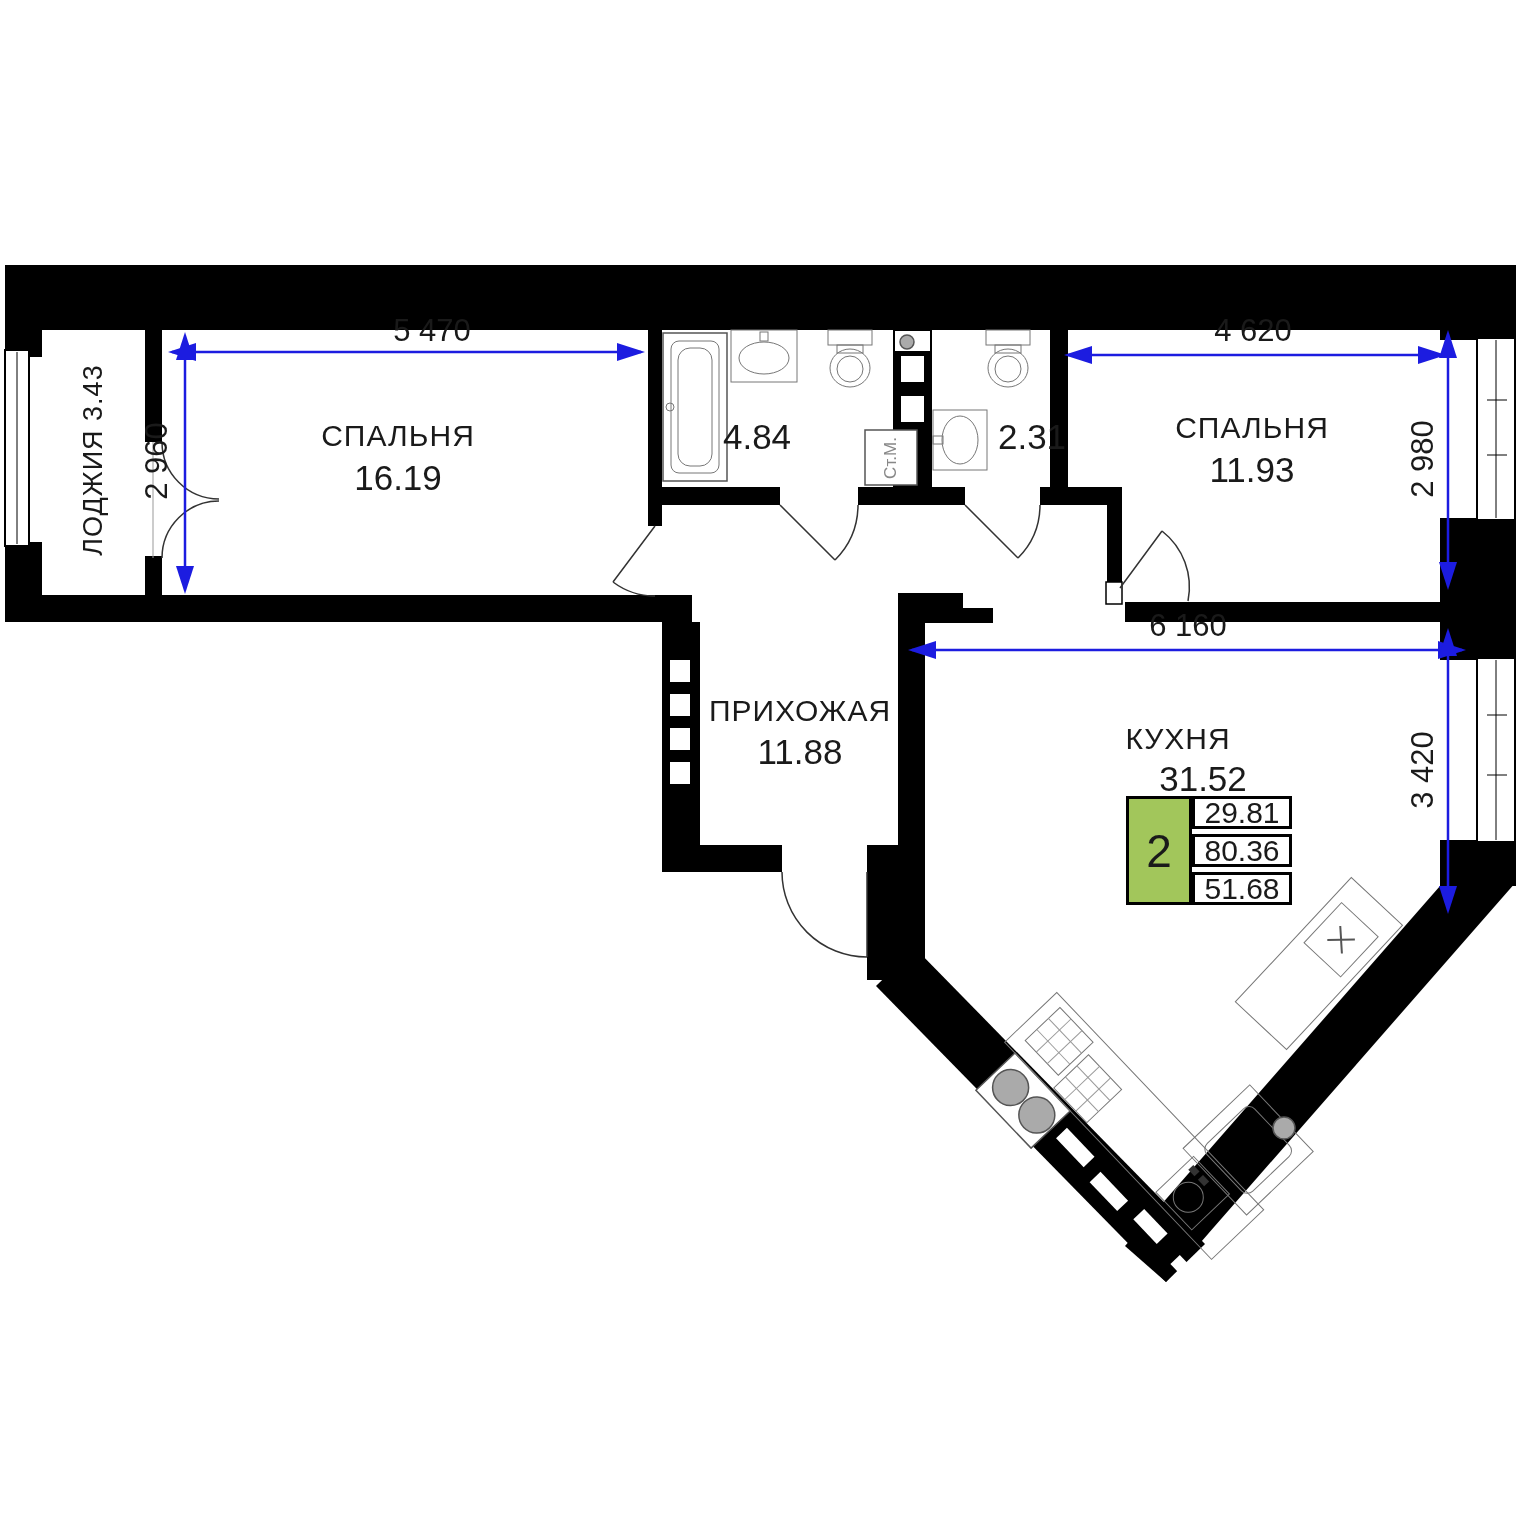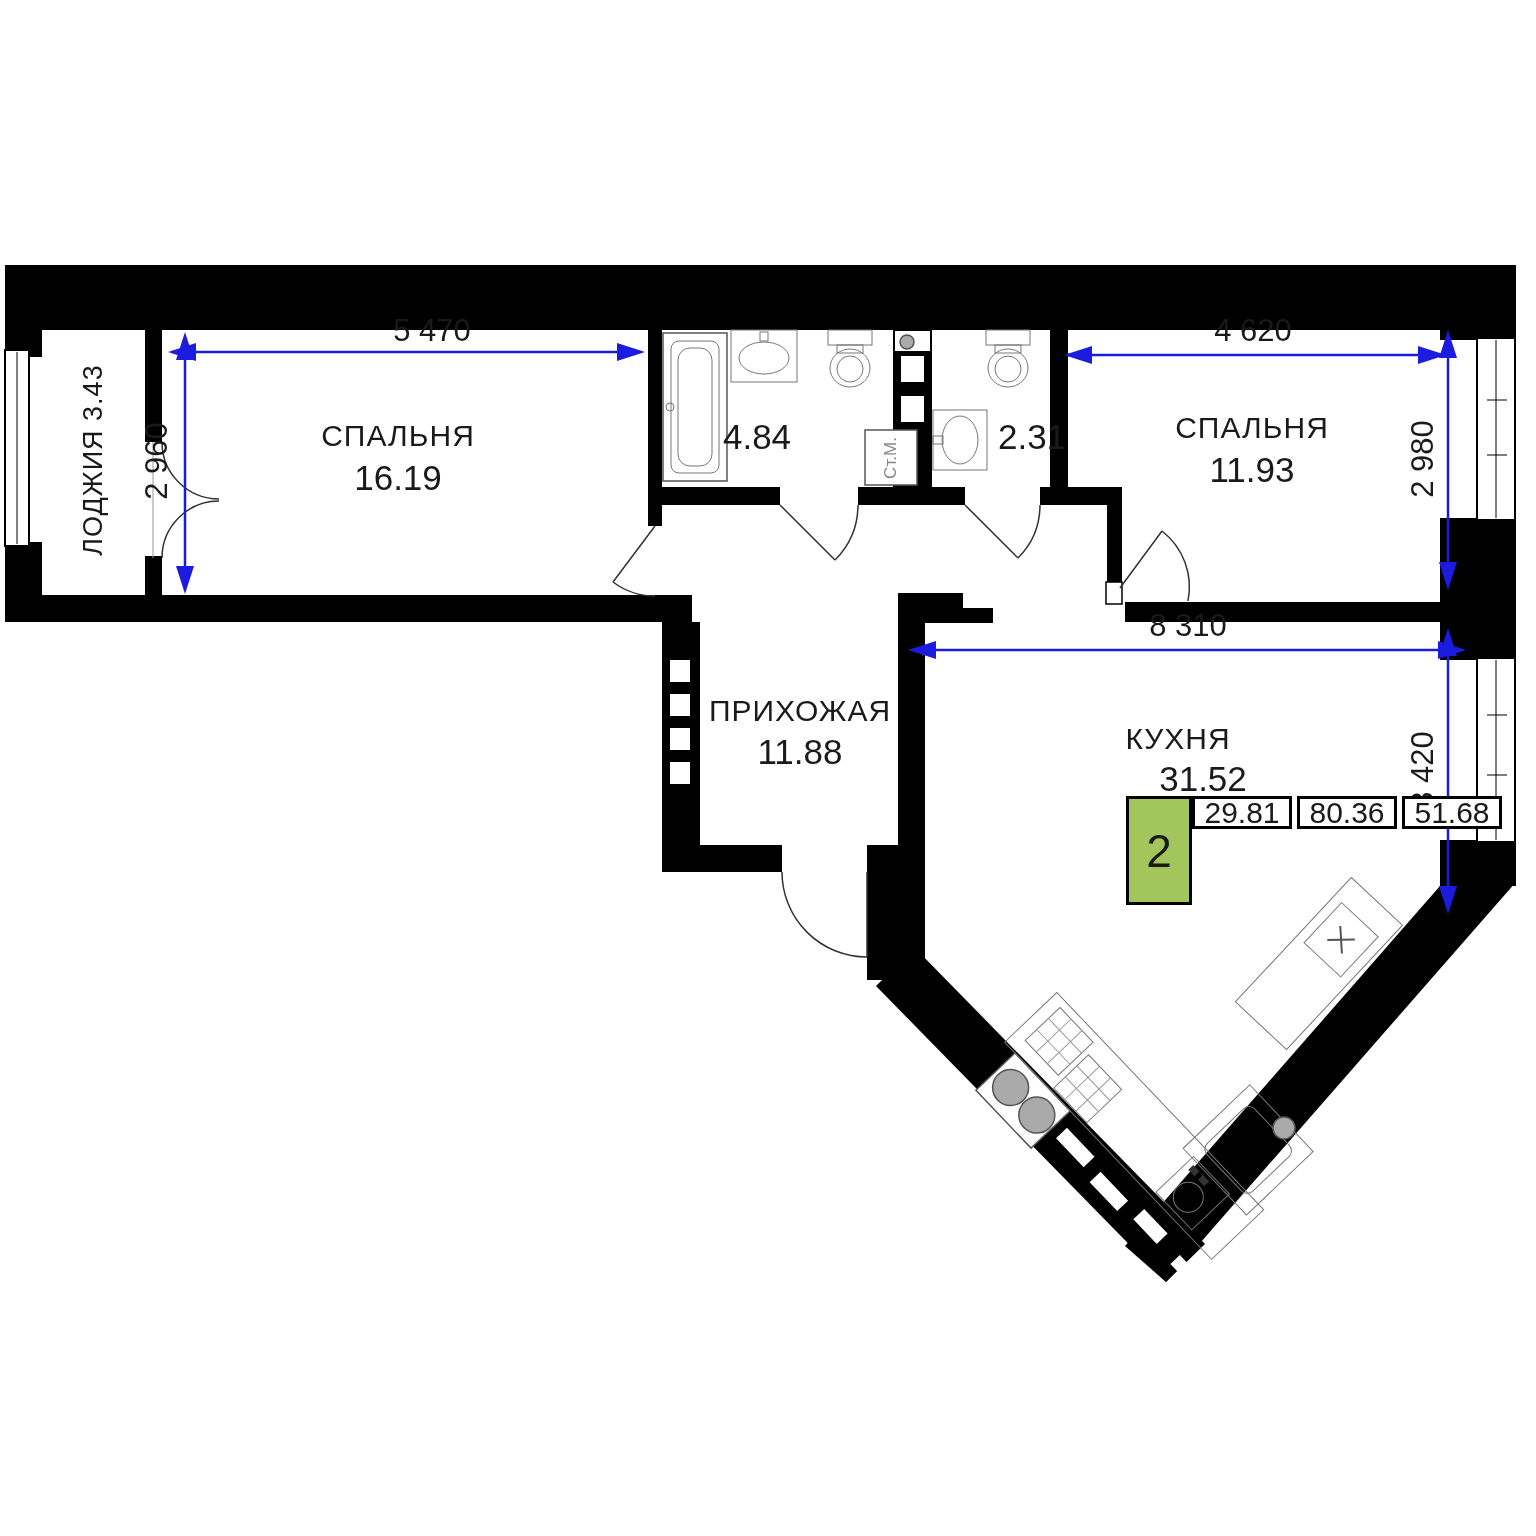--- a/index.html
+++ b/index.html
@@ -20,21 +20,21 @@
   .lbl{position:absolute;transform:translate(-50%,-50%);white-space:nowrap;color:#1a1a1a;}
   .lbl.rot{transform:translate(-50%,-50%) rotate(-90deg);}
   .room-name{font-size:30px;letter-spacing:1px;}
   .room-area{font-size:35px;}
   .dim-label{font-size:31px;}
   .small-gray{font-size:17px;color:#888;}
   .loggia-lbl{font-size:27px;letter-spacing:1px;}
   .info-box{position:absolute;display:flex;align-items:flex-start;}
   .rooms-cell{width:60px;height:103px;background:var(--accent);border:3px solid #000;
               font-size:46px;display:flex;align-items:center;justify-content:center;}
-  .vals{display:flex;flex-direction:row;gap:5px;}
+  .vals{display:flex;flex-direction:column;gap:5px;}
   .val-cell{width:94px;height:27px;border:3px solid #000;background:#fff;font-size:30px;
             display:flex;align-items:center;justify-content:center;}
 </style>
 </head>
 <body>
 
 <div class="plan">
 
 <svg width="1536" height="1536" viewBox="0 0 1536 1536">
 
@@ -212,21 +212,21 @@
   <div class="lbl room-name" style="left:800px;top:711px;text-align:center;">ПРИХОЖАЯ</div>
   <div class="lbl room-area" style="left:800px;top:752px;">11.88</div>
 
   <div class="lbl room-name" style="left:1178px;top:739px;">КУХНЯ</div>
   <div class="lbl room-area" style="left:1203px;top:779px;">31.52</div>
 
   <div class="lbl dim-label" style="left:400px;top:331px;margin-left:32px;">5 470</div>
   <div class="lbl rot dim-label" style="left:157px;top:461px;">2 960</div>
   <div class="lbl dim-label" style="left:1253px;top:331px;">4 620</div>
   <div class="lbl rot dim-label" style="left:1423px;top:459px;">2 980</div>
-  <div class="lbl dim-label" style="left:1188px;top:626px;">8 310</div>
+  <div class="lbl dim-label" style="left:1188px;top:626px;">6 160</div>
   <div class="lbl rot dim-label" style="left:1423px;top:770px;">3 420</div>
 
   <div class="info-box" style="left:1126px;top:796px;">
     <div class="rooms-cell">2</div>
     <div class="vals">
       <div class="val-cell">29.81</div>
       <div class="val-cell">80.36</div>
       <div class="val-cell">51.68</div>
     </div>
   </div>

